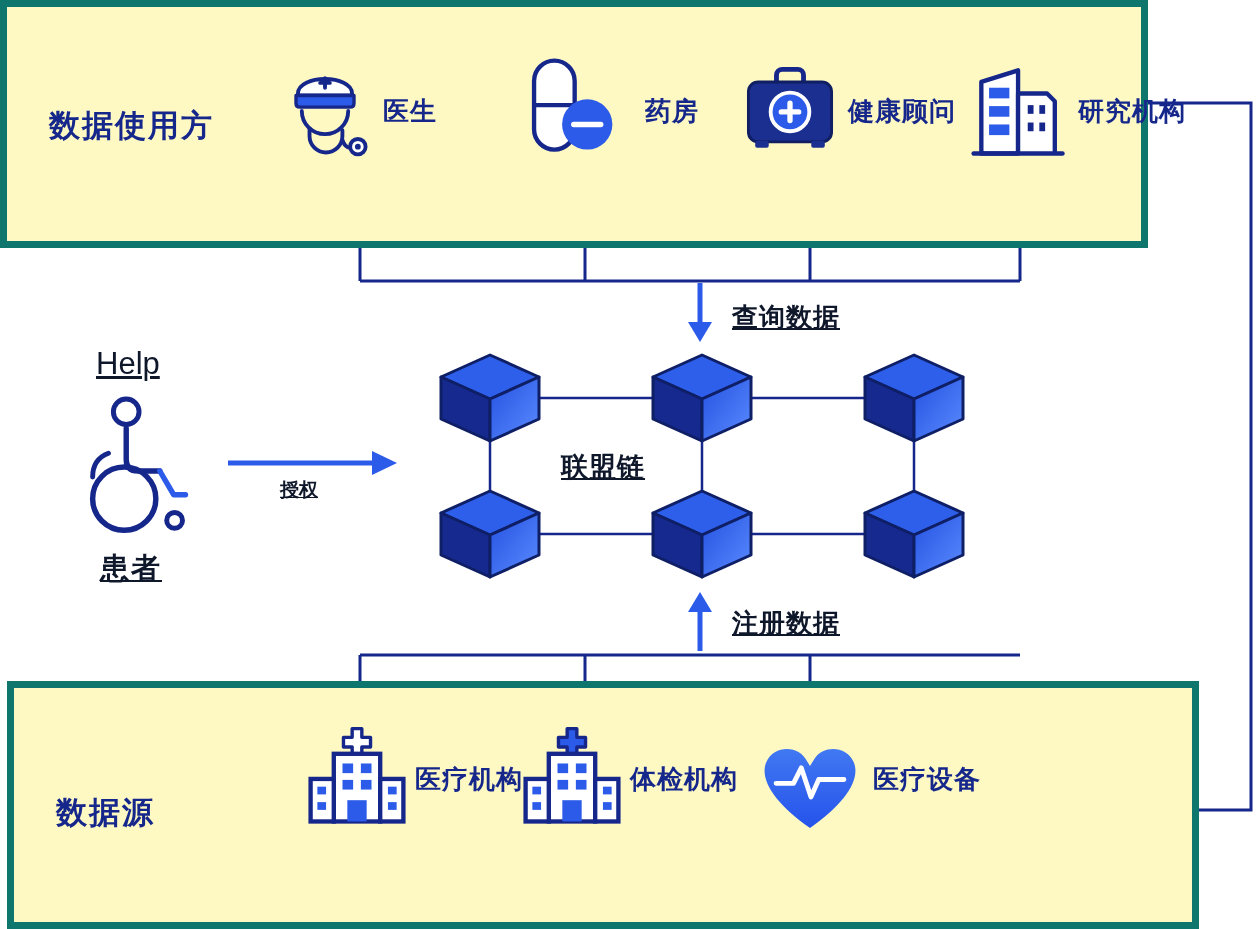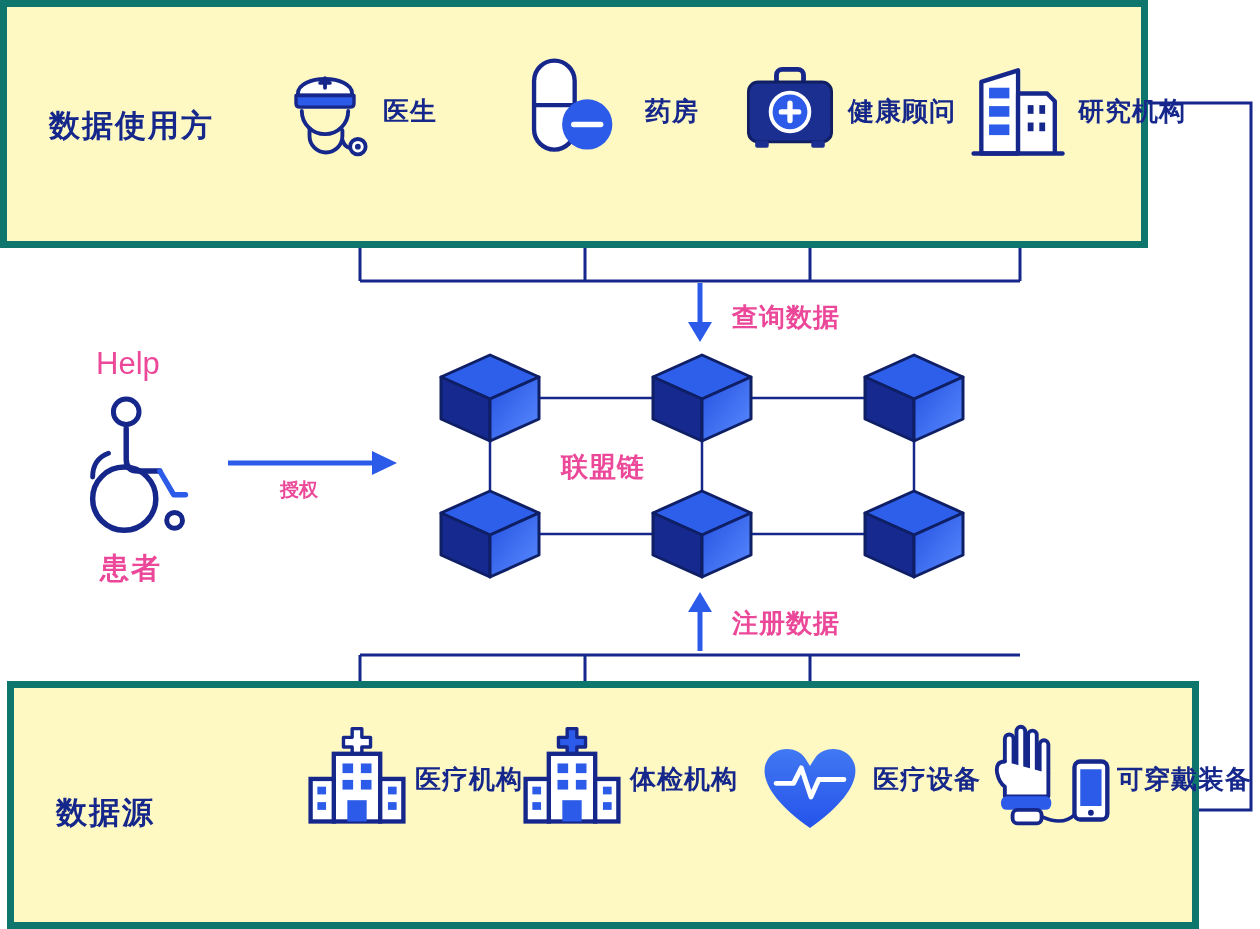--- a/index.html
+++ b/index.html
@@ -15,21 +15,21 @@
   .box-title { position:absolute; font-size:31px; font-weight:700; color:#16278C; letter-spacing:2px; white-space:nowrap; }
   .top-box .box-title { left:42px; top:98px; }
   .bottom-box .box-title { left:42px; top:104px; }
 
   .item { position:absolute; width:170px; display:flex; flex-direction:row; align-items:center; }
   .icon-wrap { height:122px; display:flex; align-items:flex-end; justify-content:center; }
   .item-label { margin-top:10px; font-size:26px; font-weight:600; color:#16278C; letter-spacing:1px; white-space:nowrap; }
 
   .cube { position:absolute; z-index:1; }
 
-  .float-label { position:absolute; color:#ec4899; z-index:2; white-space:nowrap; }
+  .float-label { position:absolute; color:#0f172a; z-index:2; white-space:nowrap;text-decoration:underline; }
   .help-text       { left:96px;  top:346px; font-size:31px; font-weight:500; }
   .patient-label   { left:100px; top:549px; font-size:29px; font-weight:600; letter-spacing:2px; }
   .auth-label      { left:280px; top:477px; font-size:19px; font-weight:600; }
   .chain-label     { left:561px; top:449px; font-size:27px; font-weight:700; letter-spacing:1px; }
   .query-label     { left:732px; top:300px; font-size:26px; font-weight:700; letter-spacing:1px; }
   .register-label  { left:732px; top:606px; font-size:26px; font-weight:700; letter-spacing:1px; }
   .access-label    { left:1094px; top:447px; font-size:31px; font-weight:700; letter-spacing:3px; }
 
   .patient-icon { position:absolute; left:78px; top:392px; z-index:2; }
 </style>
@@ -225,35 +225,15 @@
     <div class="item" style="left:733px; top:25px;">
       <div class="icon-wrap">
         <svg width="126" height="112" viewBox="0 0 130 115">
           <path d="M65 108 C30 84 12 58 20 40 C27 24 50 22 60 36 L65 44 L70 36 C80 22 103 24 110 40 C118 58 100 84 65 108 Z" fill="url(#heartGrad)"></path>
           <polyline points="30,62 48,62 56,46 66,76 74,58 100,58" fill="none" stroke="#fff" stroke-width="5" stroke-linecap="round" stroke-linejoin="round"></polyline>
         </svg>
       </div>
       <div class="item-label">医疗设备</div>
     </div>
 
-    <div class="item" style="left:958px; top:25px;">
-      <div class="icon-wrap">
-        <svg width="145" height="116" viewBox="0 0 150 120">
-          <g stroke="#16278C" stroke-width="4" fill="#fff" stroke-linejoin="round" stroke-linecap="round">
-            <rect x="34" y="16" width="9" height="44" rx="4.5"></rect>
-            <rect x="46" y="8" width="9" height="52" rx="4.5"></rect>
-            <rect x="58" y="12" width="9" height="48" rx="4.5"></rect>
-            <rect x="70" y="22" width="9" height="38" rx="4.5"></rect>
-            <path d="M34 44 q-10 0 -8 12 q2 10 8 14 v10 h45 v-24"></path>
-          </g>
-          <rect x="30" y="80" width="52" height="14" rx="6" fill="#2B5BE8"></rect>
-          <rect x="42" y="94" width="30" height="14" rx="5" fill="#fff" stroke="#16278C" stroke-width="4"></rect>
-          <path d="M72 101 q22 10 34 -2" fill="none" stroke="#16278C" stroke-width="3.5"></path>
-          <rect x="106" y="44" width="34" height="60" rx="6" fill="#fff" stroke="#16278C" stroke-width="4.5"></rect>
-          <rect x="112" y="52" width="22" height="38" fill="#2B5BE8"></rect>
-          <circle cx="123" cy="97" r="3" fill="#16278C"></circle>
-        </svg>
-      </div>
-      <div class="item-label">可穿戴装备</div>
-    </div>
   </div>
 
 </div>
 
 </body></html>

